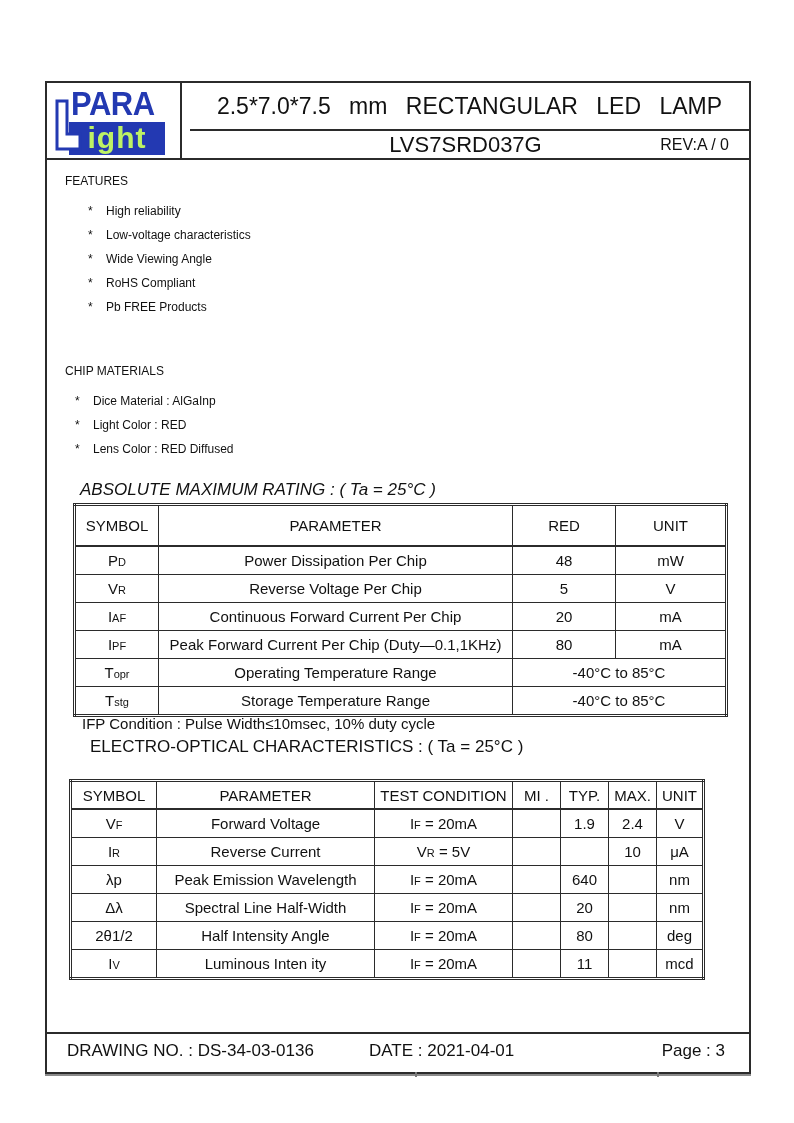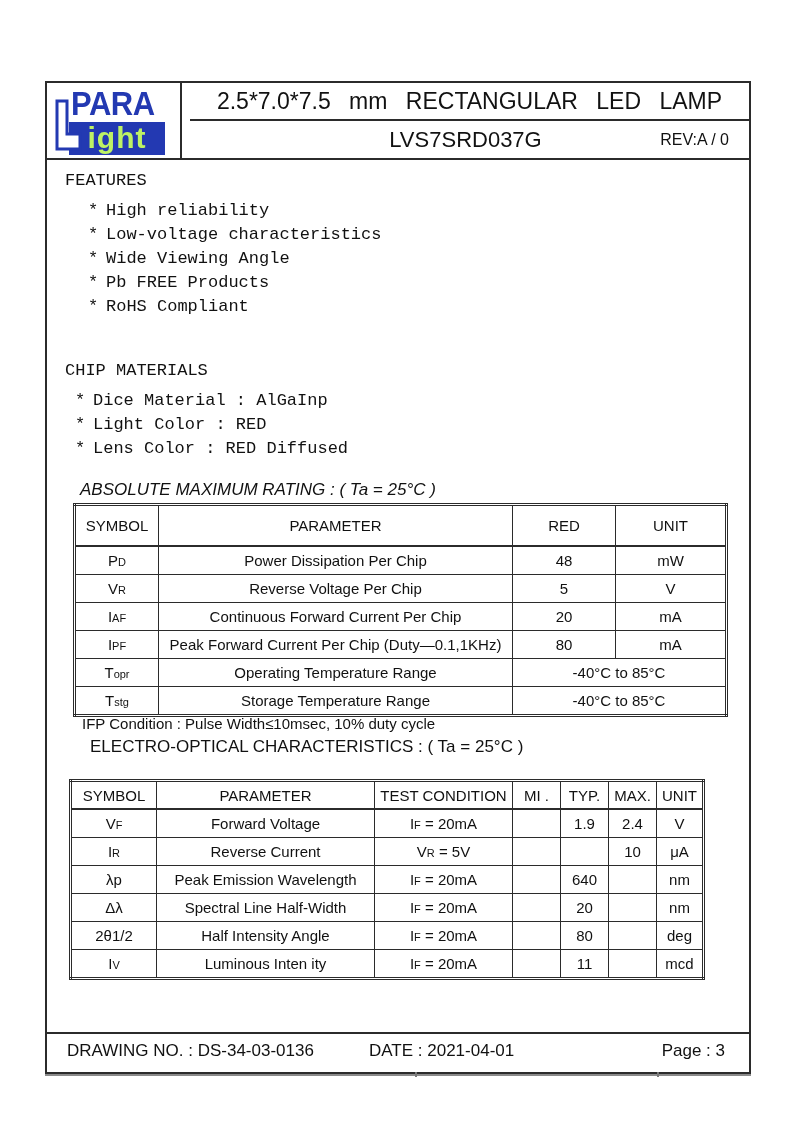--- a/index.html
+++ b/index.html
@@ -20,29 +20,29 @@
   .logo { position:absolute; left:8px; top:5px; width:118px; height:66px; }
   .logo-box { position:absolute; left:14px; top:34px; width:96px; height:33px; background:var(--logo-blue); }
   .logo-ight { color:#bef264; font-size:30px; font-weight:bold; text-align:center; line-height:31px; letter-spacing:1px; }
   .logo-l { position:absolute; left:0px; top:11px; }
   .logo-para {
     position:absolute; left:16px; top:-3px; color:var(--logo-blue);
     font-size:31px; font-weight:bold; letter-spacing:-0.5px; transform:scaleY(1.07); transform-origin:top left;
   }
   .hdr-right { flex:1; display:flex; flex-direction:column; }
   .hdr-title {
-    height:38px; border-bottom:2px solid var(--line); box-sizing:border-box;
+    height:48px; border-bottom:2px solid var(--line); box-sizing:border-box;
     display:flex; align-items:center; justify-content:center;
     font-size:23px; word-spacing:12px; white-space:nowrap;margin-left:8px;
   }
   .hdr-sub { flex:1; position:relative; display:flex; align-items:center; justify-content:center; font-size:22px; }
   .hdr-rev { position:absolute; right:20px; top:50%; transform:translateY(-50%); font-size:16px; }
 
   
-  .blk { position:absolute; font-size:17px; line-height:24px;font-family:Liberation Mono, monospace; }
+  .blk { position:absolute; font-size:12px; line-height:24px; }
   .blk .hd { white-space:nowrap; }
   .items { margin-top:6px; }
   .it { white-space:nowrap; }
   .bullet { display:inline-block; width:10px; }
   .it .txt { padding-left:8px; }
 
   
   table.dt {
     position:absolute; border-collapse:collapse; table-layout:fixed;
     border:3px double var(--line); font-size:15px;
@@ -99,22 +99,22 @@
       </div>
     </div>
   </div>
 
   <div class="blk" style="top:86px; left:18px;">
     <div class="hd">FEATURES</div>
     <div class="items" style="margin-left:23px;">
       <div class="it"><span class="bullet">*</span><span class="txt">High reliability</span></div>
       <div class="it"><span class="bullet">*</span><span class="txt">Low-voltage characteristics</span></div>
       <div class="it"><span class="bullet">*</span><span class="txt">Wide Viewing Angle</span></div>
+      <div class="it"><span class="bullet">*</span><span class="txt">RoHS Compliant</span></div>
       <div class="it"><span class="bullet">*</span><span class="txt">Pb FREE Products</span></div>
-      <div class="it"><span class="bullet">*</span><span class="txt">RoHS Compliant</span></div>
     </div>
   </div>
 
   <div class="blk" style="top:276px; left:18px;">
     <div class="hd">CHIP MATERIALS</div>
     <div class="items" style="margin-left:10px;">
       <div class="it"><span class="bullet">*</span><span class="txt">Dice Material : AlGaInp</span></div>
       <div class="it"><span class="bullet">*</span><span class="txt">Light Color : RED</span></div>
       <div class="it"><span class="bullet">*</span><span class="txt">Lens Color : RED Diffused</span></div>
     </div>

